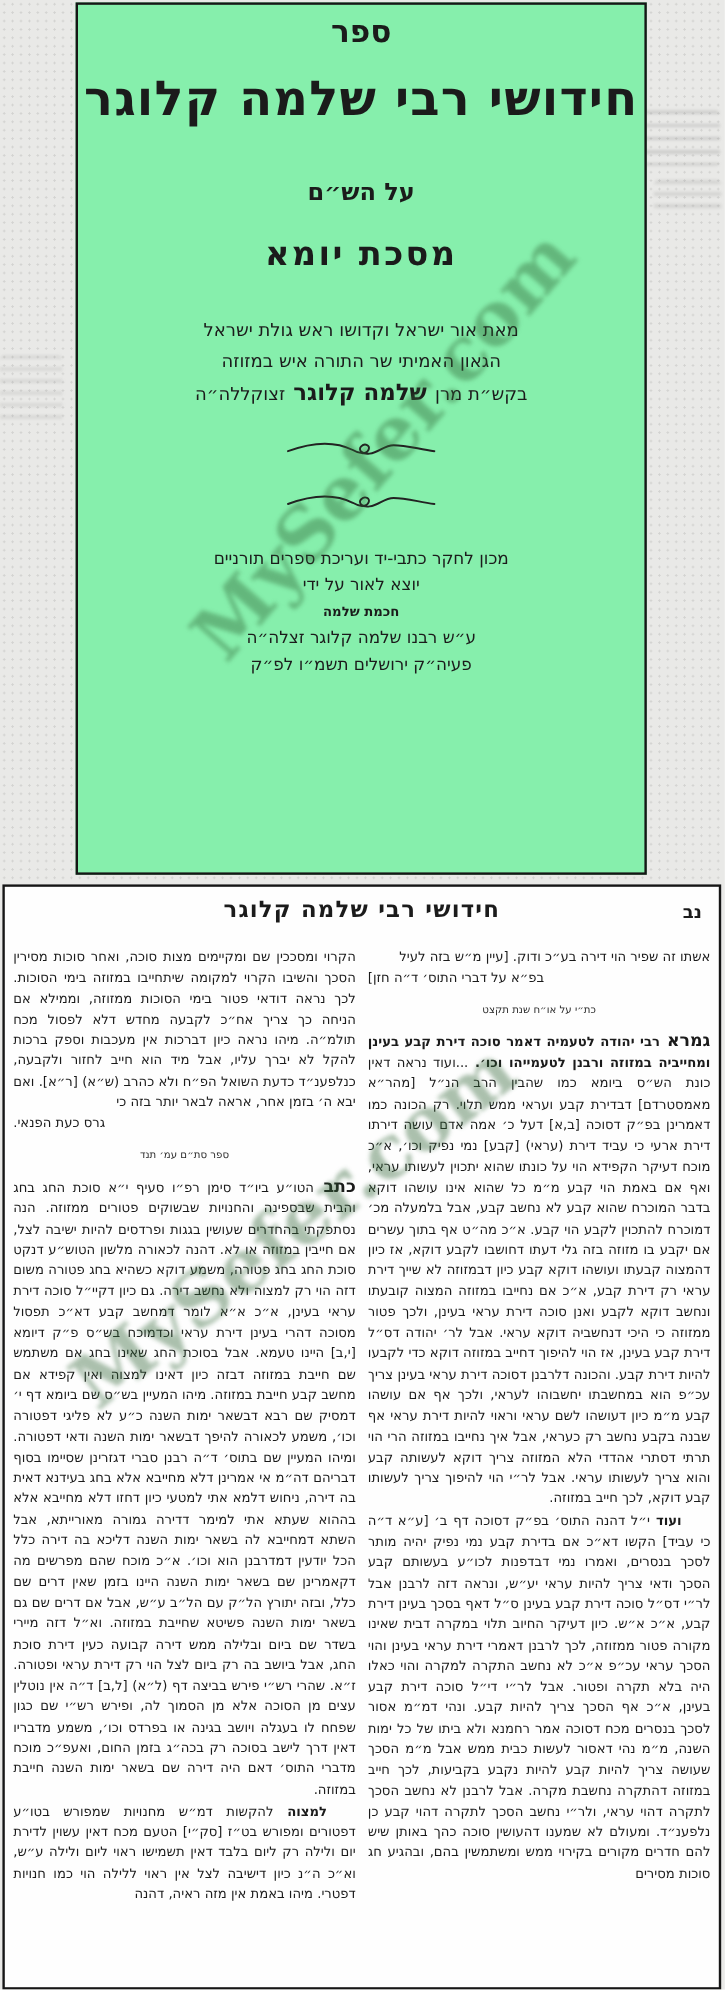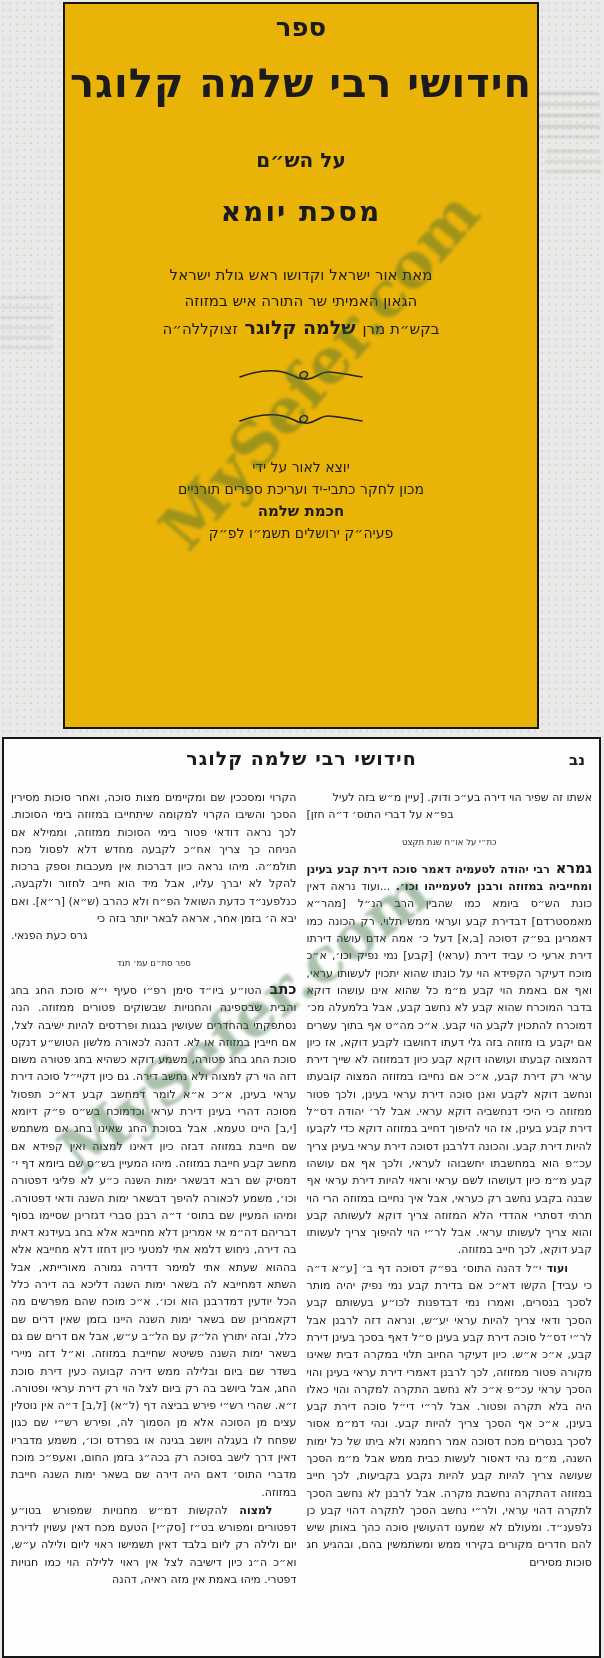--- a/index.html
+++ b/index.html
@@ -28,33 +28,33 @@
     position:absolute;z-index:5;pointer-events:none;white-space:nowrap;direction:ltr;
     font-family:"DejaVu Serif", serif;font-weight:bold;
     color:rgba(47,101,53,.40);filter:blur(1.7px);
   }
   .wm1{font-size:62px;left:30px;top:330px;transform:rotate(-49deg);}
   .wm2{font-size:62px;left:16px;top:246px;transform:rotate(-38deg);}
 
   
   .title-page{
     position:absolute;left:63px;top:2px;width:472px;height:723px;
-    background:#eab308;border:2px solid #161616;
+    background:#86efac;border:2px solid #161616;
     direction:rtl;text-align:center;overflow:hidden;
   }
   .series{margin-top:8px;font-size:26px;font-weight:bold;line-height:30px;}
   .main-title{margin:16px 0 0;font-size:40px;font-weight:bold;line-height:50px;letter-spacing:1px;}
   .subtitle{margin-top:40px;font-size:20px;font-weight:bold;line-height:24px;}
   .tractate{margin-top:24px;font-size:28px;font-weight:bold;line-height:32px;letter-spacing:2px;}
   .author-block{margin-top:34px;font-size:15px;line-height:26px;}
   .author-name{font-size:19px;font-weight:bold;padding:0 2px;}
   .ornament{margin-top:24px;height:20px;}
   .edition-block{margin-top:20px;font-size:15px;line-height:26px;}
   .publisher-block{margin-top:26px;font-size:14px;line-height:22px;}
-  .inst-name{font-size:15px;font-weight:bold;}
+  .inst-name{font-size:11px;font-weight:bold;}
 
   
   .text-page{
     position:absolute;left:2px;top:737px;width:595px;height:917px;
     background:#fefefe;border:2px solid #161616;
     direction:rtl;overflow:hidden;
   }
   .tp-header{position:relative;height:44px;}
   .header-title{
     position:absolute;left:0;right:0;top:8px;text-align:center;
@@ -109,23 +109,24 @@
     </div>
 
 
     <div class="ornament">
       <svg width="130" height="20" viewBox="0 0 130 20" aria-hidden="true">
         <path d="M4 11 C 28 2, 46 4, 58 10 C 63 13, 69 14, 71 10 C 73 6, 68 4, 65 7 C 62 10, 66 14, 72 13 C 80 12, 84 6, 92 6 C 102 6, 112 9, 126 11" stroke="#222" stroke-width="1.6" fill="none" stroke-linecap="round"></path>
       </svg>
     </div>
 
     <div class="publisher-block">
+      <div>מכון לחקר כתבי-יד ועריכת ספרים תורניים</div>
       <div>יוצא לאור על ידי</div>
-      <div>מכון לחקר כתבי-יד ועריכת ספרים תורניים</div>
       <div class="inst-name">חכמת שלמה</div>
+      <div>ע״ש רבנו שלמה קלוגר זצלה״ה</div>
       <div>פעיה״ק ירושלים תשמ״ו לפ״ק</div>
     </div>
   </section>
 
   <section class="text-page">
     <div class="wm wm2">MySefer.com</div>
 
     <header class="tp-header">
       <div class="page-number">נב</div>
       <div class="header-title">חידושי רבי שלמה קלוגר</div>

